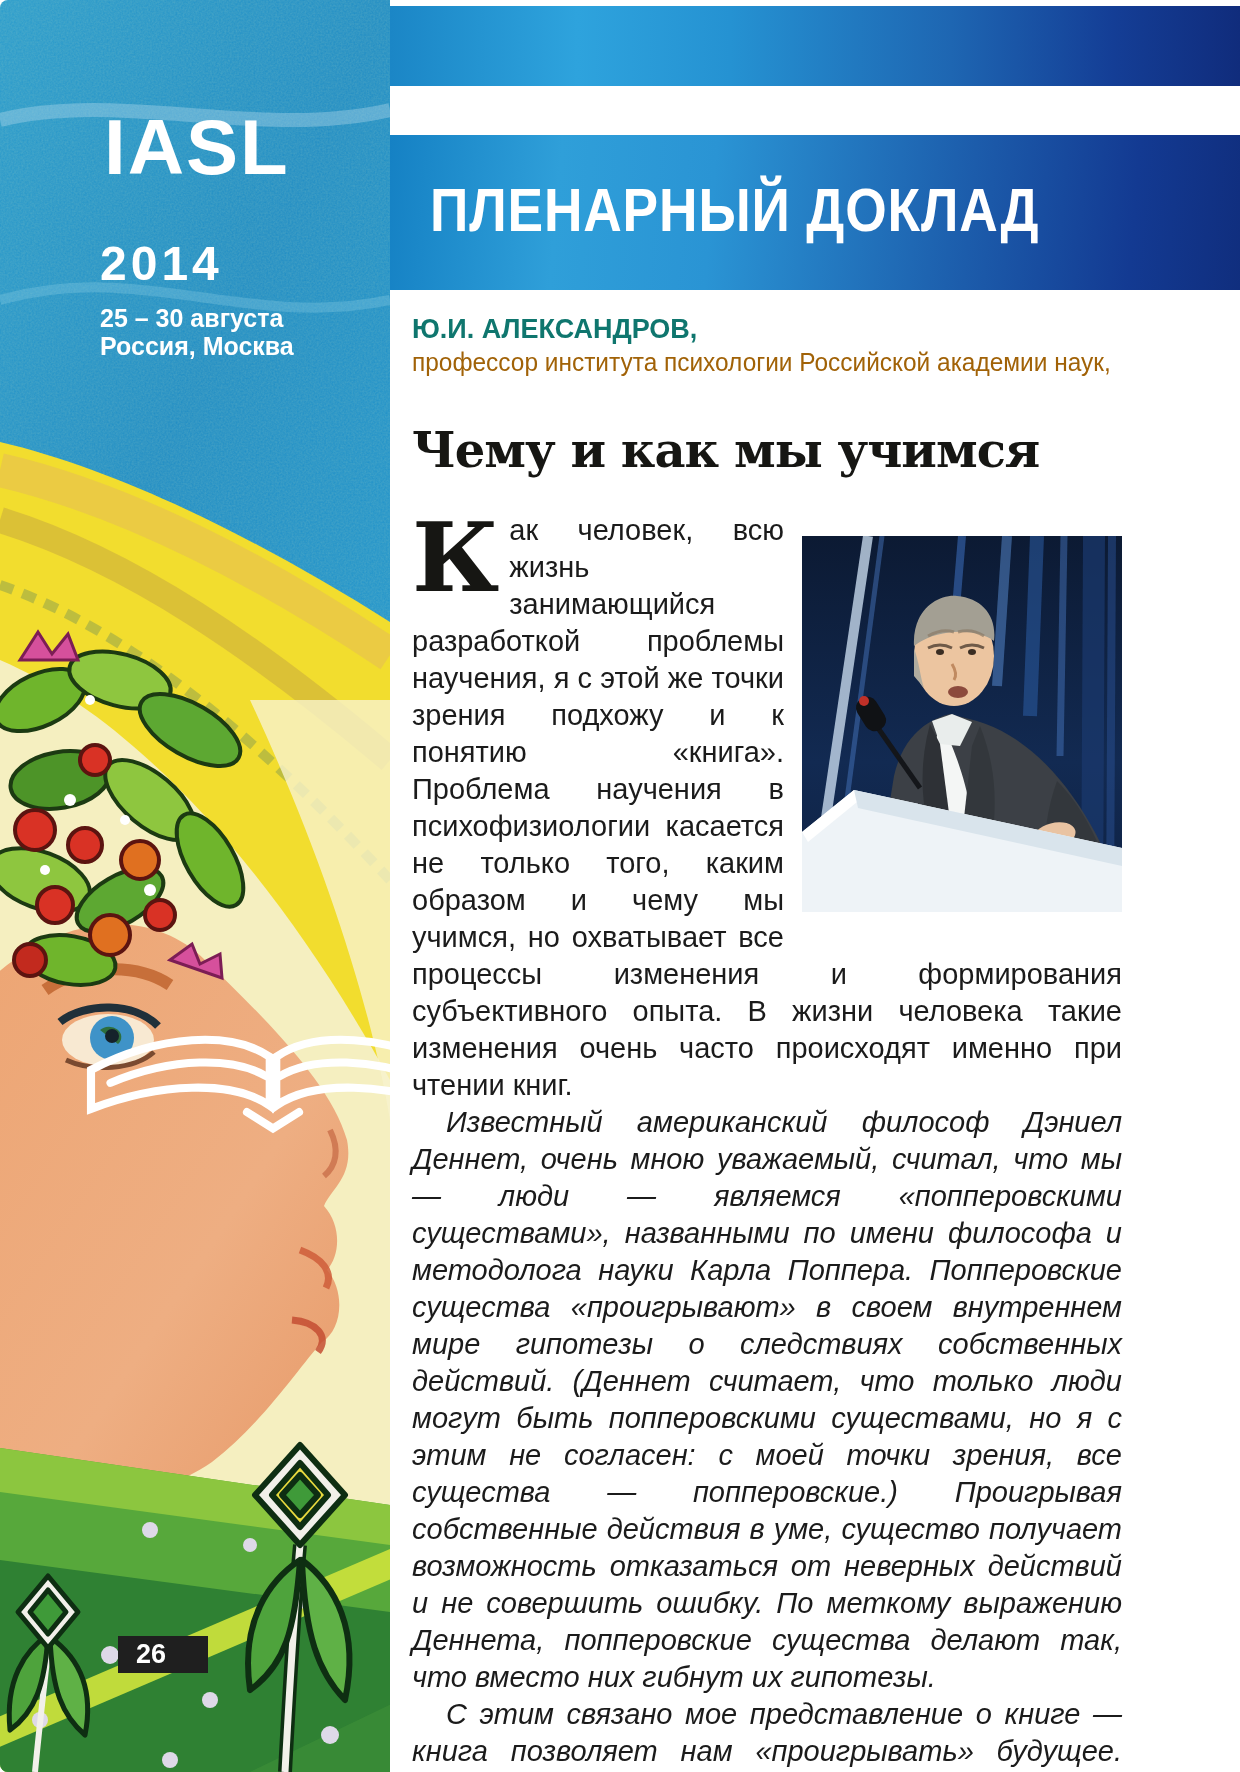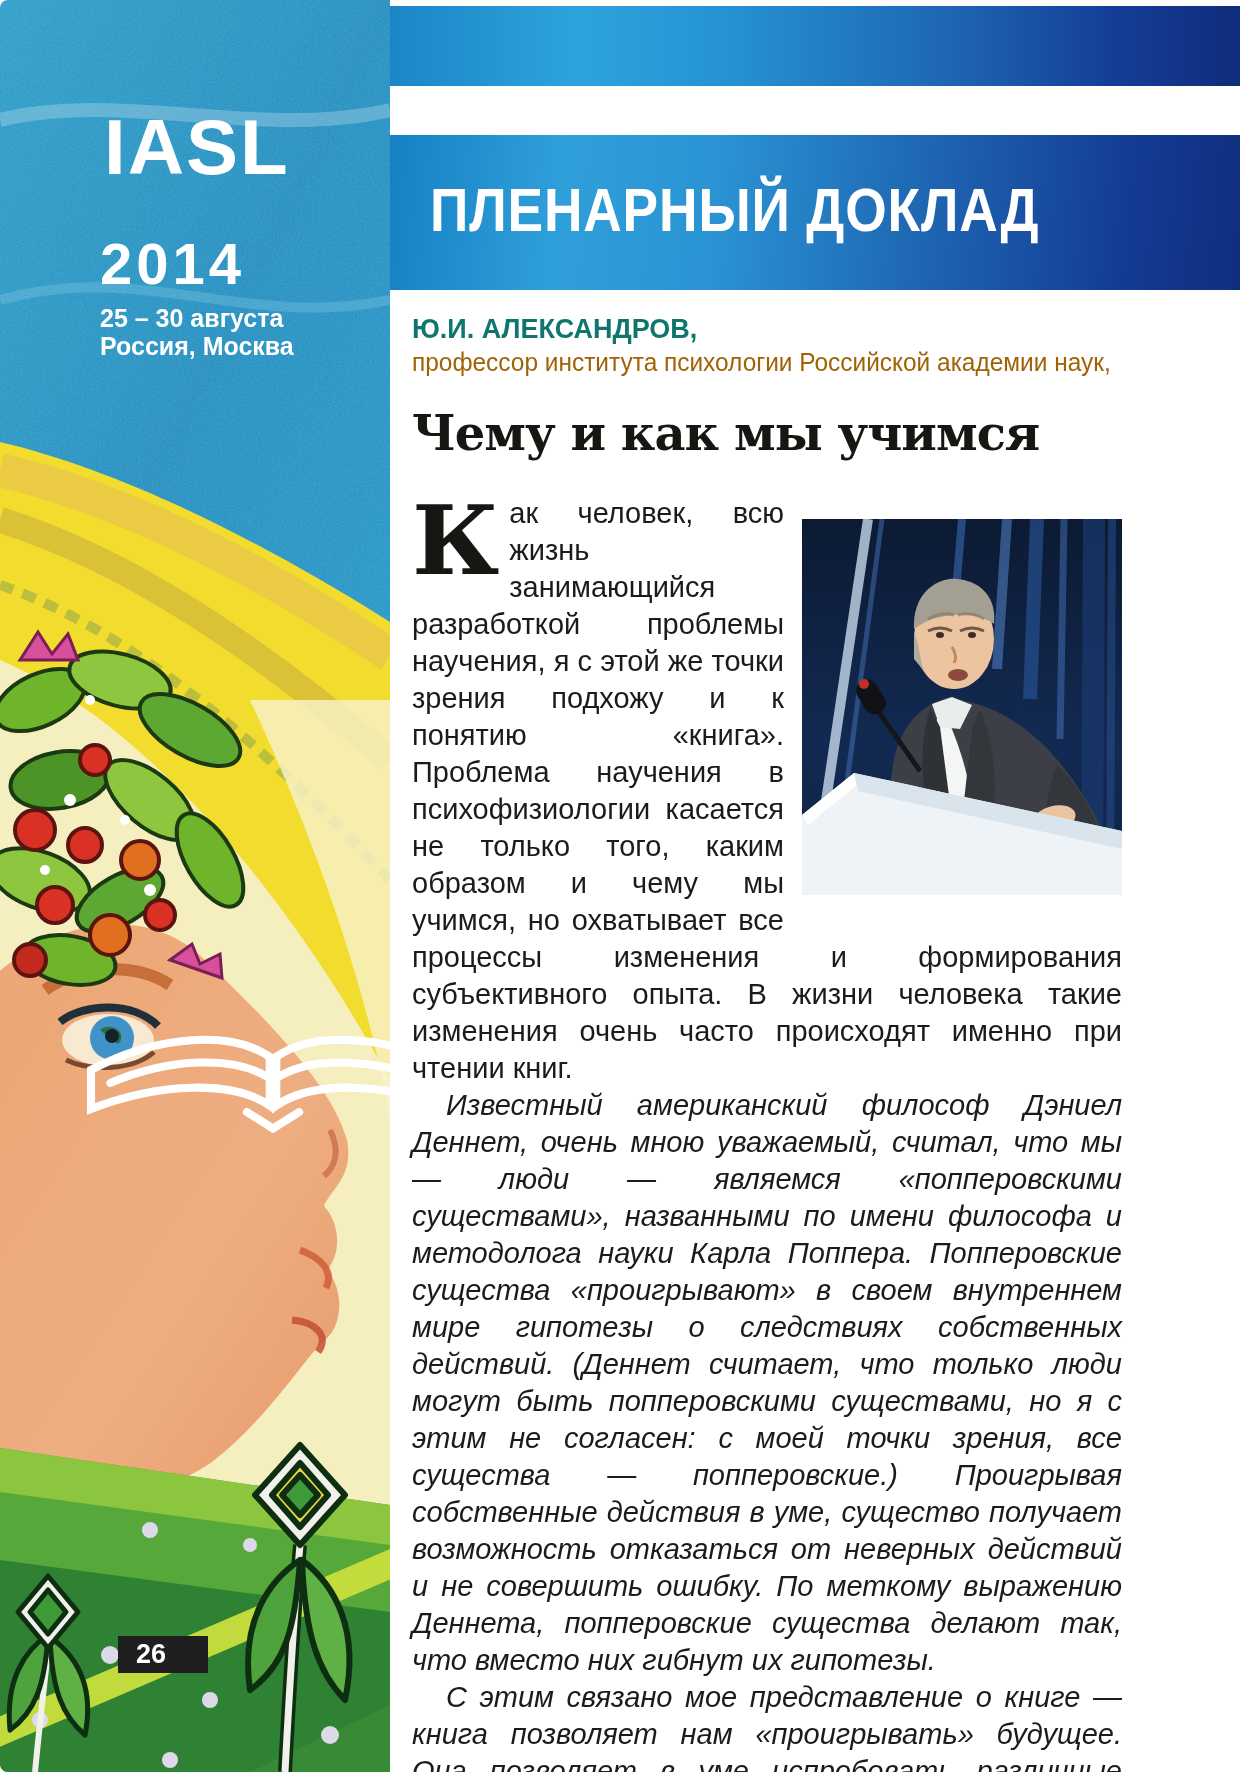--- a/index.html
+++ b/index.html
@@ -10,21 +10,21 @@
   
   .artwork{position:absolute;left:0;top:0;width:424px;height:1772px;overflow:hidden;border-radius:8px;}
   .artwork svg{display:block;width:390px;height:1772px;}
   .logo{position:absolute;left:0;top:108px;width:390px;color:#ffffff;text-align:left;}
   .logo-acronym{
     position:absolute;left:104px;top:0;font-size:78px;font-weight:bold;
     letter-spacing:2px;line-height:78px;
   }
   .logo-book{position:absolute;left:78px;top:84px;width:240px;height:66px;}
   .logo-year{
-    position:absolute;left:100px;top:118px;font-size:58px;font-weight:bold;
+    position:absolute;left:100px;top:118px;font-size:48px;font-weight:bold;
     letter-spacing:4px;line-height:76px;
   }
   .logo-dates{position:absolute;left:100px;top:196px;font-size:25px;font-weight:bold;line-height:28px;}
   .logo-location{position:absolute;left:100px;top:224px;font-size:25px;font-weight:bold;line-height:28px;}
   .page-num{
     position:absolute;left:118px;top:1636px;width:90px;height:37px;background:#1f1f1f;
     color:#ffffff;font-size:27px;font-weight:bold;line-height:37px;padding-left:18px;
     box-sizing:border-box;
   }
   
@@ -40,21 +40,21 @@
   .kicker{
     display:inline-block;margin-left:40px;color:#ffffff;font-size:62px;font-weight:bold;
     line-height:150px;letter-spacing:1px;transform:scaleX(.86);transform-origin:0 50%;
     white-space:nowrap;
   }
   .page-body{position:absolute;left:22px;top:312px;width:710px;}
   .author-name{font-size:27px;font-weight:bold;color:#0f766e;line-height:34px;}
   .author-line{font-size:26px;color:#a16207;line-height:33px;}
   .condense{display:inline-block;transform:scaleX(.94);transform-origin:0 50%;white-space:nowrap;}
   .article-title{
-    margin-top:24px;font-family:"DejaVu Serif",serif;font-weight:bold;font-size:48px;
+    margin-top:41px;font-family:"DejaVu Serif",serif;font-weight:bold;font-size:48px;
     line-height:60px;color:#161613;letter-spacing:-1px;
   }
   .article-body{
     margin-top:20px;font-size:29px;line-height:37px;text-align:justify;color:#1b1b1b;
     hyphens:auto;-webkit-hyphens:auto;
   }
   .article-body p{margin:0;}
   .article-body p.indent{text-indent:34px;font-style:italic;}
   .dropcap{
     float:left;font-family:"DejaVu Serif",serif;font-weight:bold;font-size:96px;

